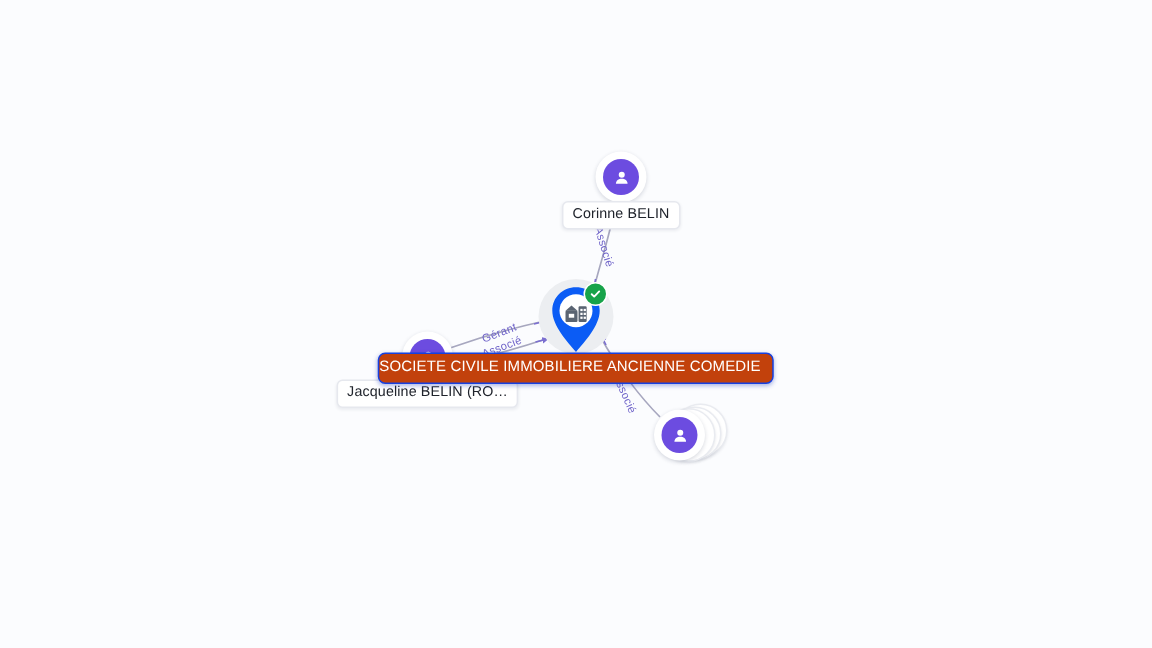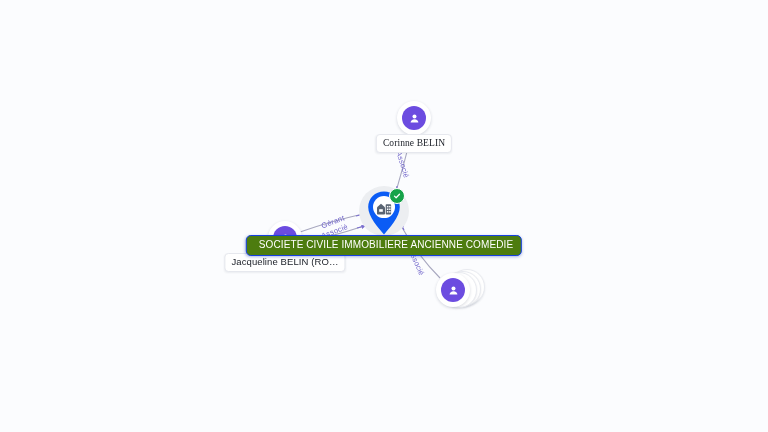--- a/index.html
+++ b/index.html
@@ -113,25 +113,25 @@
     line-height: 12px;
     padding: 2px 6px 3px 6px;
     border-radius: 4px;
     background: #ffffff;
     border: 1px solid #e6e8ee;
     color: #20242c;
     box-shadow: 0 1px 2px rgba(30,40,70,0.07);
     letter-spacing: .1px;
   }
   .label.selected {
-    background: #4d7c0f;
+    background: #c2410c;
     border: 1px solid #1540e0;
     color: #ffffff;
     font-size: 10px;
-    padding: 3px 8px 4px 12px;
+    padding: 3px 8px 4px 0;
     border-radius: 5px;
     z-index: 40;
     box-shadow: 0 1px 3px rgba(20,50,180,0.35);
   }
 
   .edge-label {
     position: absolute;
     white-space: nowrap;
     font-size: 7.5px;
     color: #6f63c9;
@@ -179,21 +179,21 @@
       <div class="person-avatar">
         <div class="disc">
           <svg width="13" height="13" viewBox="0 0 24 24" aria-hidden="true">
             <circle cx="12" cy="8.4" r="3.7" fill="#ffffff"></circle>
             <path d="M4.8 19.4c0-3.9 3.3-6.2 7.2-6.2s7.2 2.3 7.2 6.2z" fill="#ffffff"></path>
           </svg>
         </div>
       </div>
     </div>
   </div>
-  <div class="label" style="left:414px; top:134px;font-family:Liberation Serif, serif;">Corinne BELIN</div>
+  <div class="label" style="left:414px; top:134px;">Corinne BELIN</div>
 
   <div class="node" style="left:285px; top:238px;">
     <div class="person-stack">
       <div class="person-avatar">
         <div class="disc">
           <svg width="13" height="13" viewBox="0 0 24 24" aria-hidden="true">
             <circle cx="12" cy="8.4" r="3.7" fill="#ffffff"></circle>
             <path d="M4.8 19.4c0-3.9 3.3-6.2 7.2-6.2s7.2 2.3 7.2 6.2z" fill="#ffffff"></path>
           </svg>
         </div>

